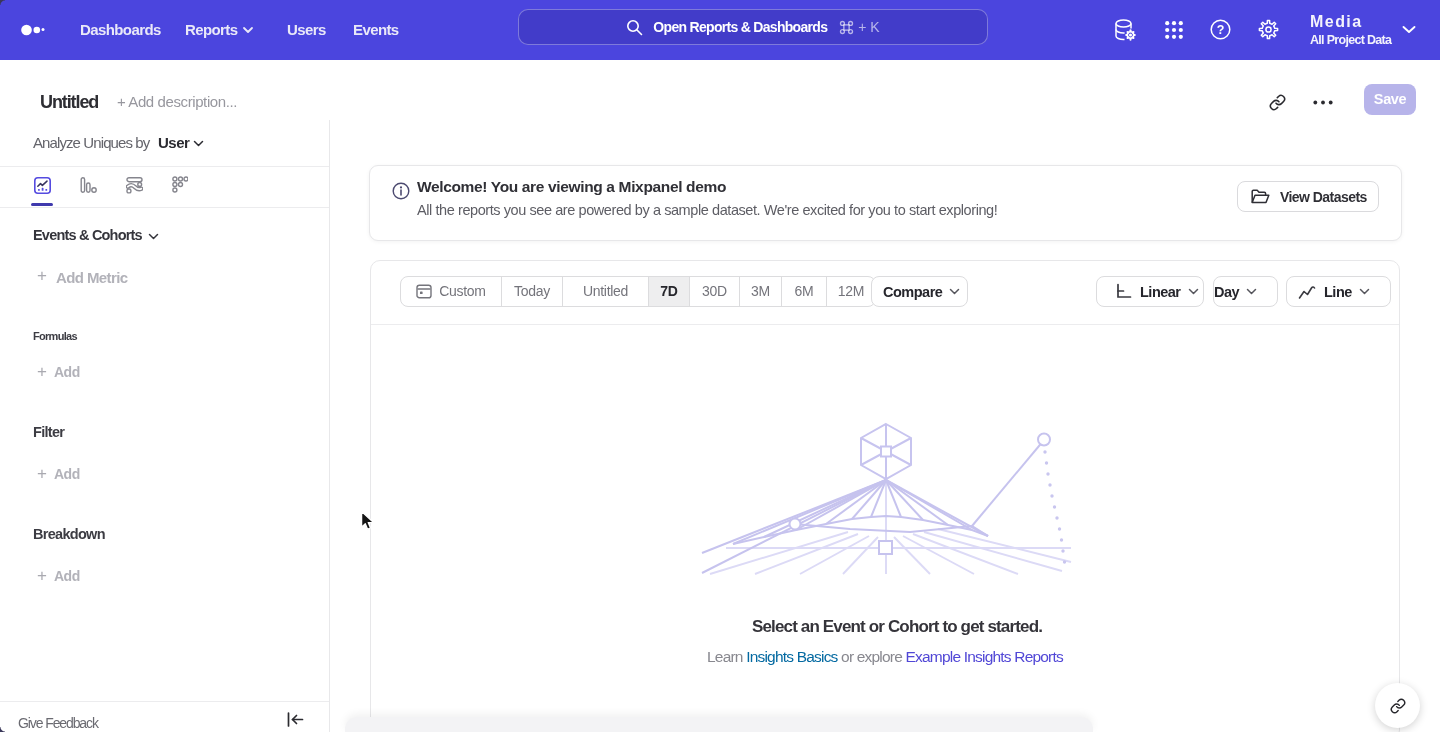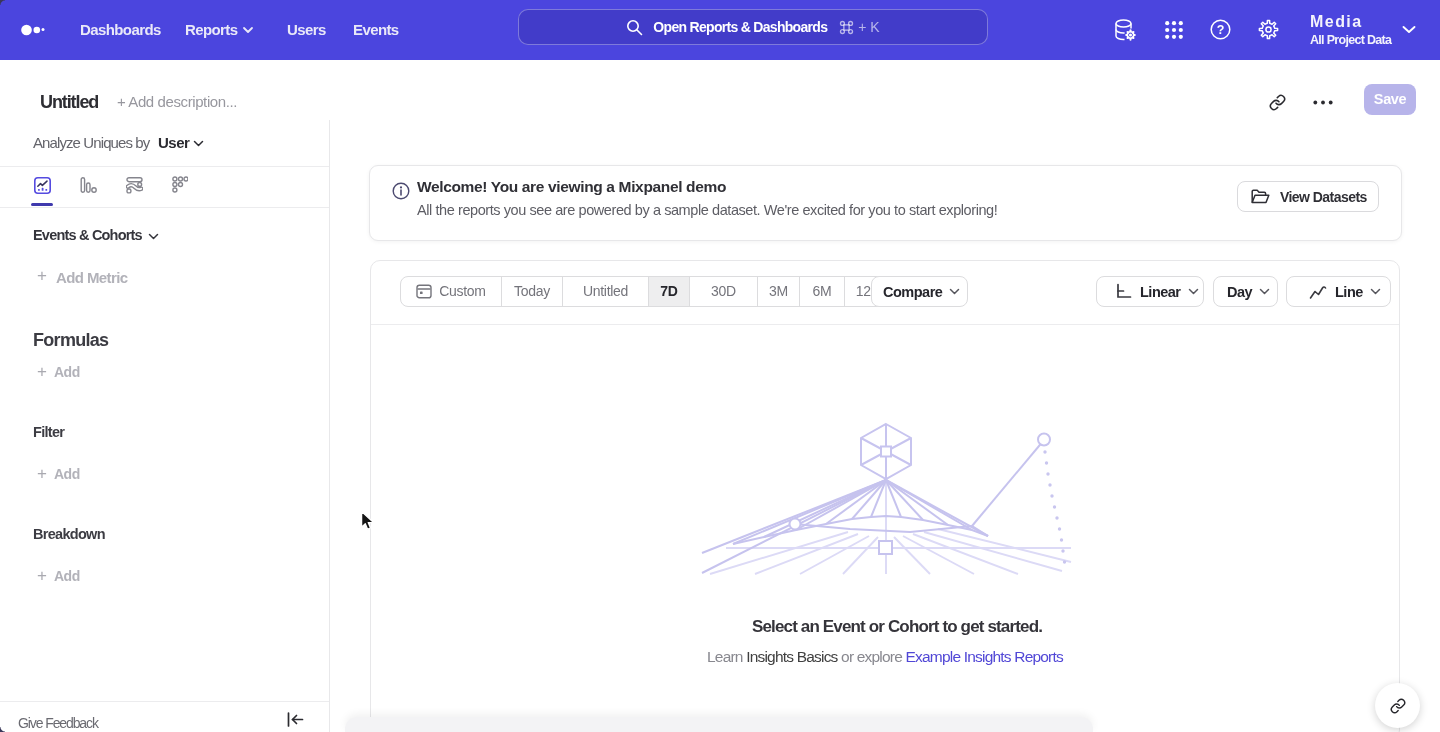--- a/index.html
+++ b/index.html
@@ -200,21 +200,21 @@
   </svg>
   <div class="abs" style="left:31px;top:83px;width:22px;height:3px;border-radius:2px;background:#3f39ad"></div>
   <div class="sline" style="top:87px"></div>
   <div class="abs" style="left:33px;top:107px;font-size:14.5px;font-weight:bold;color:#35353c;letter-spacing:-0.8px;">Events &amp; Cohorts</div>
   <svg class="abs" style="left:148px;top:113px" width="11" height="7" viewBox="0 0 11 7">
     <path d="M1.5 1.5 L5.5 5.5 L9.5 1.5" stroke="#35353c" stroke-width="1.5" fill="none" stroke-linecap="round" stroke-linejoin="round"></path>
   </svg>
   <div class="splus" style="top:146px">+</div>
   <div class="sadd" style="left:56px;top:149px;font-size:15px;letter-spacing:-0.6px;">Add Metric</div>
 
-  <div class="sbold" style="top:210px;font-size:18px;letter-spacing:-0.7px;">Formulas</div>
+  <div class="sbold" style="top:210px;font-size:11px;letter-spacing:-0.7px;">Formulas</div>
   <div class="splus" style="top:242px">+</div>
   <div class="sadd" style="left:54px;top:244px">Add</div>
 
   <div class="sbold" style="top:304px;font-size:14.5px;letter-spacing:-0.7px;">Filter</div>
   <div class="splus" style="top:344px">+</div>
   <div class="sadd" style="left:54px;top:346px">Add</div>
 
   <div class="sbold" style="top:406px;font-size:14.5px;letter-spacing:-0.7px;">Breakdown</div>
   <div class="splus" style="top:446px">+</div>
   <div class="sadd" style="left:54px;top:448px">Add</div>
@@ -255,47 +255,47 @@
     <svg style="vertical-align:-3px;margin-right:7px" width="16" height="16" viewBox="0 0 16 16">
       <g stroke="#74747b" stroke-width="1.4" fill="none">
         <rect x="1" y="2.2" width="14" height="12.6" rx="2.4"></rect>
         <path d="M1.5 6 H14.5"></path>
         <rect x="4" y="8.5" width="2.6" height="2.6" rx="0.6" fill="#74747b" stroke="none"></rect>
       </g>
     </svg>Custom</div>
   <div class="seg" style="width:61px;">Today</div>
   <div class="seg" style="width:86px;">Untitled</div>
   <div class="seg" style="width:41px;background:#eeeeef;color:#26262c;font-weight:bold;">7D</div>
-  <div class="seg" style="width:68px;">30D</div>
+  <div class="seg" style="width:50px;">30D</div>
   <div class="seg" style="width:42px;">3M</div>
   <div class="seg" style="width:45px;">6M</div>
   <div class="seg" style="width:48px;border-right:none;">12M</div>
 </div>
 <div class="ctlbtn" style="left:871px;width:97px;padding-left:11px;">Compare
   <svg style="margin-left:7px" width="11" height="7" viewBox="0 0 11 7">
     <path d="M1.5 1.5 L5.5 5.5 L9.5 1.5" stroke="#55555c" stroke-width="1.5" fill="none" stroke-linecap="round" stroke-linejoin="round"></path>
   </svg>
 </div>
 <div class="ctlbtn" style="left:1096px;width:108px;padding-left:18px;">
   <svg width="17" height="17" viewBox="0 0 17 17" style="margin-right:8px">
     <g stroke="#3a3a40" stroke-width="1.7" fill="none" stroke-linecap="round">
       <path d="M3 1.5 V14 H15.5"></path>
       <path d="M3 8 H8.5"></path>
     </g>
   </svg>Linear
   <svg style="margin-left:7px" width="11" height="7" viewBox="0 0 11 7">
     <path d="M1.5 1.5 L5.5 5.5 L9.5 1.5" stroke="#55555c" stroke-width="1.5" fill="none" stroke-linecap="round" stroke-linejoin="round"></path>
   </svg>
 </div>
-<div class="ctlbtn" style="left:1213px;width:65px;padding-left:13px;">Day
+<div class="ctlbtn" style="left:1213px;width:65px;">Day
   <svg style="margin-left:7px" width="11" height="7" viewBox="0 0 11 7">
     <path d="M1.5 1.5 L5.5 5.5 L9.5 1.5" stroke="#55555c" stroke-width="1.5" fill="none" stroke-linecap="round" stroke-linejoin="round"></path>
   </svg>
 </div>
-<div class="ctlbtn" style="left:1286px;width:105px;padding-left:22px;">
+<div class="ctlbtn" style="left:1286px;width:105px;padding-left:11px;">
   <svg width="18" height="16" viewBox="0 0 18 16" style="margin-right:8px">
     <g stroke="#3a3a40" stroke-width="1.6" fill="none" stroke-linecap="round" stroke-linejoin="round">
       <path d="M1.5 14 L6 7.5 L9.5 10.5 L13.5 4 C14.5 2.5 16 3 16.5 4"></path>
     </g>
   </svg>Line
   <svg style="margin-left:7px" width="11" height="7" viewBox="0 0 11 7">
     <path d="M1.5 1.5 L5.5 5.5 L9.5 1.5" stroke="#55555c" stroke-width="1.5" fill="none" stroke-linecap="round" stroke-linejoin="round"></path>
   </svg>
 </div>
 <div class="abs" style="left:371px;top:324px;width:1028px;height:1px;background:#ececee"></div>
@@ -353,21 +353,21 @@
       <circle cx="352" cy="78" r="1.7"></circle>
       <circle cx="354.5" cy="89" r="1.7"></circle>
     <circle cx="357" cy="100" r="1.7"></circle>
       <circle cx="359.5" cy="111" r="1.7"></circle>
       <circle cx="361.5" cy="122" r="1.7"></circle>
     <circle cx="363" cy="133" r="1.7"></circle>
       <circle cx="364.5" cy="144" r="1.7"></circle>
   </g>
 </svg>
 <div class="abs" style="left:370px;top:617px;width:1030px;text-align:center;font-size:17px;font-weight:bold;color:#35343a;letter-spacing:-0.85px;margin-left:12px;">Select an Event or Cohort to get started.</div>
-<div class="abs" style="left:370px;top:648px;width:1030px;text-align:center;font-size:15.5px;color:#88888f;letter-spacing:-0.8px;">Learn <span style="color:#404040;">Insights Basics</span> or explore <span style="color:#5147d6;">Example Insights Reports</span></div>
+<div class="abs" style="left:370px;top:648px;width:1030px;text-align:center;font-size:15.5px;color:#88888f;letter-spacing:-0.8px;">Learn <span style="color:#0369a1;">Insights Basics</span> or explore <span style="color:#5147d6;">Example Insights Reports</span></div>
 
 <div id="strip"></div>
 <div id="fab">
   <svg width="16" height="16" viewBox="0 0 24 24">
     <g stroke="#26262b" stroke-width="2.1" fill="none" stroke-linecap="round" stroke-linejoin="round">
       <path d="M10 13 a5 5 0 0 0 7.54 .54 l3 -3 a5 5 0 0 0 -7.07 -7.07 l-1.72 1.71"></path>
       <path d="M14 11 a5 5 0 0 0 -7.54 -.54 l-3 3 a5 5 0 0 0 7.07 7.07 l1.71 -1.71"></path>
     </g>
   </svg>
 </div>

